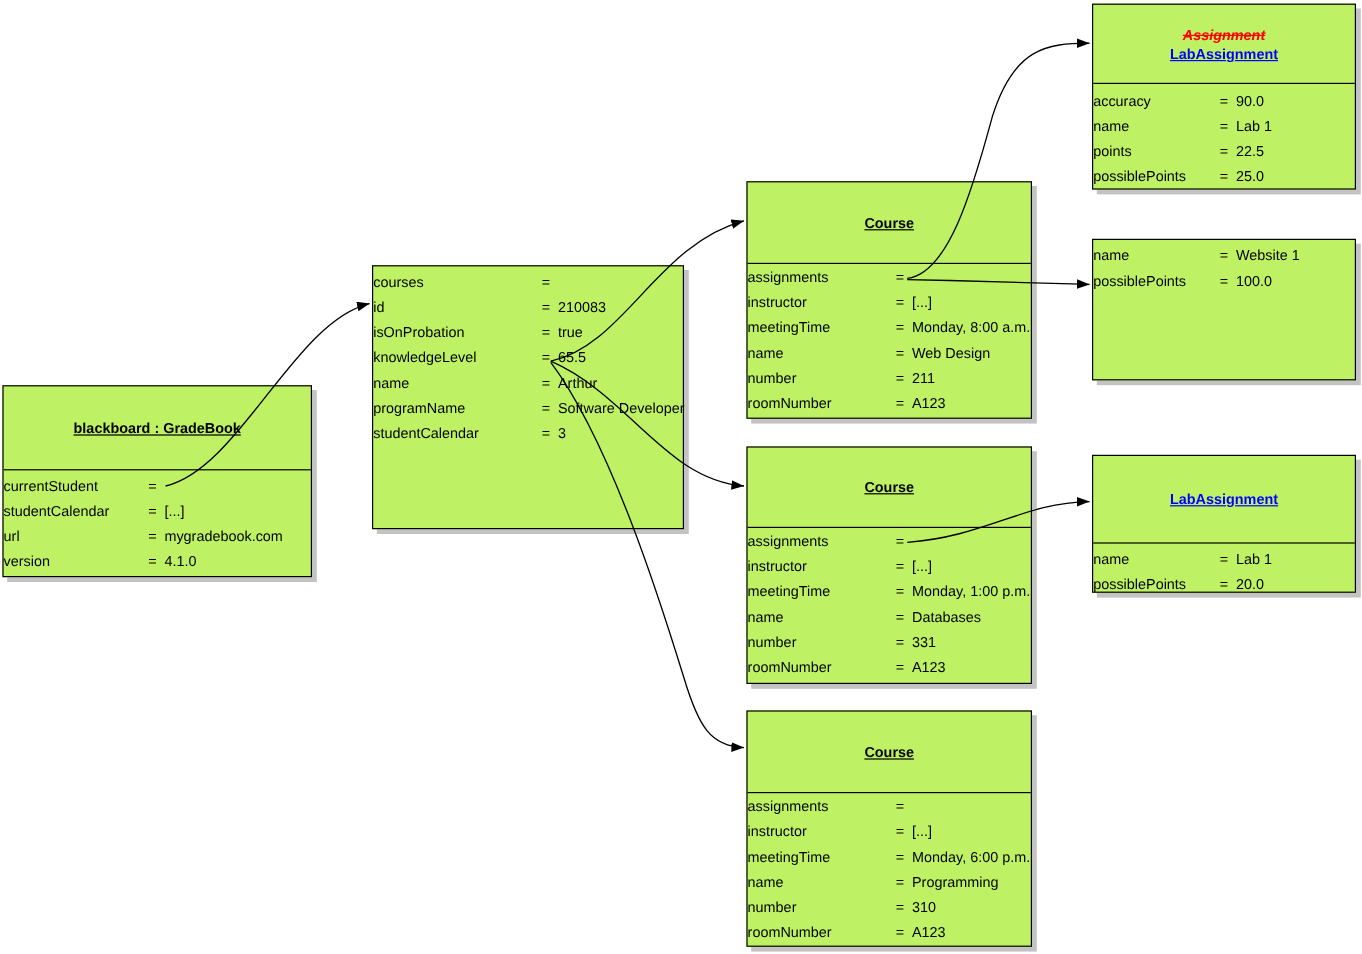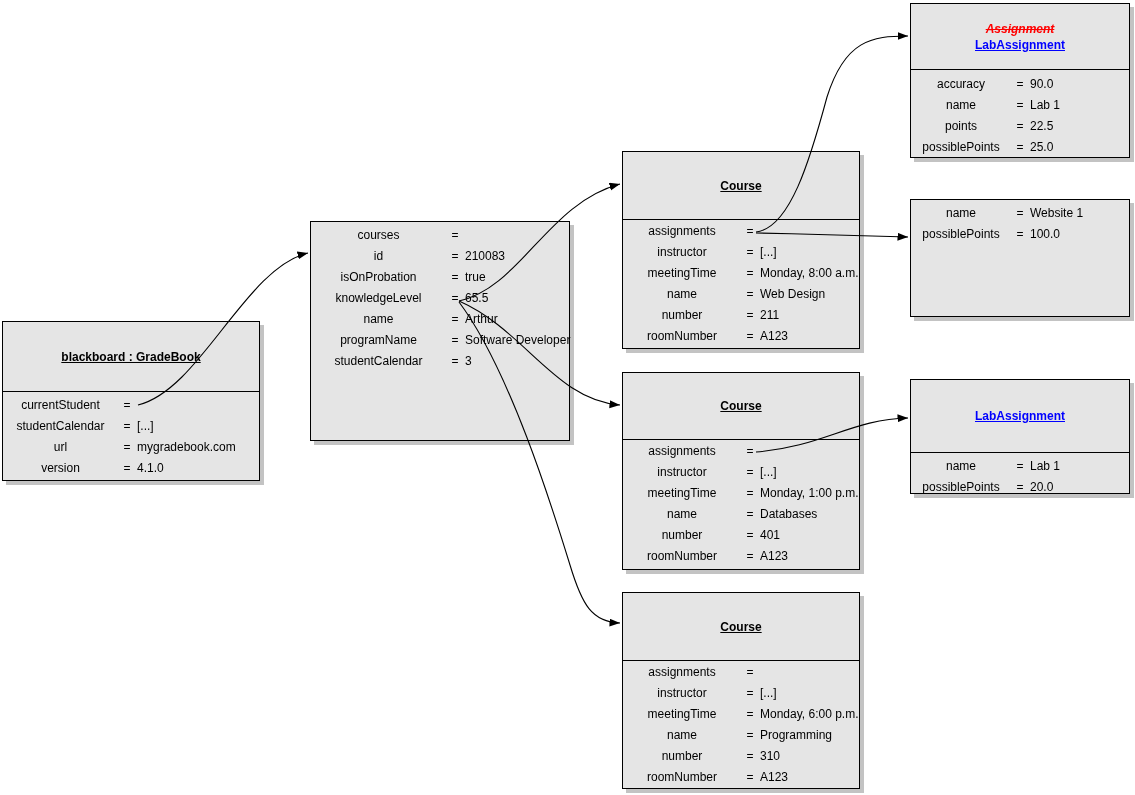--- a/index.html
+++ b/index.html
@@ -7,21 +7,21 @@
     width:1135px; height:795px; position:relative;
     background:#ffffff; overflow:hidden;
     font-family:"Liberation Sans", sans-serif;
     font-size:12px; color:#000;
   }
   #canvas { position:absolute; inset:0; width:1135px; height:795px; }
   #links { position:absolute; left:0; top:0; z-index:5; pointer-events:none; }
 
   .obj {
     position:absolute; z-index:1;
-    background:#e5e5e5;
+    background:#bef264;
     border:1px solid var(--border,#000);
     box-shadow:4px 4px 0 0 var(--shadow,#c0c0c0);
     box-sizing:border-box;
   }
   .title {
     height:var(--th);
     border-bottom:1px solid var(--border,#000);
     display:flex; flex-direction:column;
     align-items:center; justify-content:center;
     line-height:16px;
@@ -35,21 +35,21 @@
   .tline.blue-underline {
     color:var(--blue,#0000ff); 
     text-decoration:underline;
   }
   .attrs { padding-top:var(--pt,2px); }
   .row {
     display:grid;
     grid-template-columns:var(--lw) 18px 1fr;
     height:21px; line-height:21px; white-space:nowrap;
   }
-  .row .lbl { text-align:center; }
+  .row .lbl { text-align:left; }
   .row .eq  { text-align:center; }
   .row .val { text-align:left; padding-left:1px; }
 </style>
 </head>
 <body style="--red: #ff0000; --blue: #0000ff; --border: #000000; --shadow: #c3c3c3; background: rgb(255, 255, 255);">
 
 <div id="canvas">
 
   <div class="obj" style="left:2px; top:321px; width:258px; height:160px; --th:69px; --lw:115px; --pt:3px;">
     <div class="title">
@@ -178,21 +178,21 @@
           <span class="val">Monday, 1:00 p.m.</span>
         </div>
         <div class="row">
           <span class="lbl">name</span>
           <span class="eq">=</span>
           <span class="val">Databases</span>
         </div>
         <div class="row">
           <span class="lbl">number</span>
           <span class="eq">=</span>
-          <span class="val">401</span>
+          <span class="val">331</span>
         </div>
         <div class="row">
           <span class="lbl">roomNumber</span>
           <span class="eq">=</span>
           <span class="val">A123</span>
         </div>
       </div>
   </div>
 
   <div class="obj" style="left:622px; top:592px; width:238px; height:197px; --th:67px; --lw:118px; --pt:1px;">

